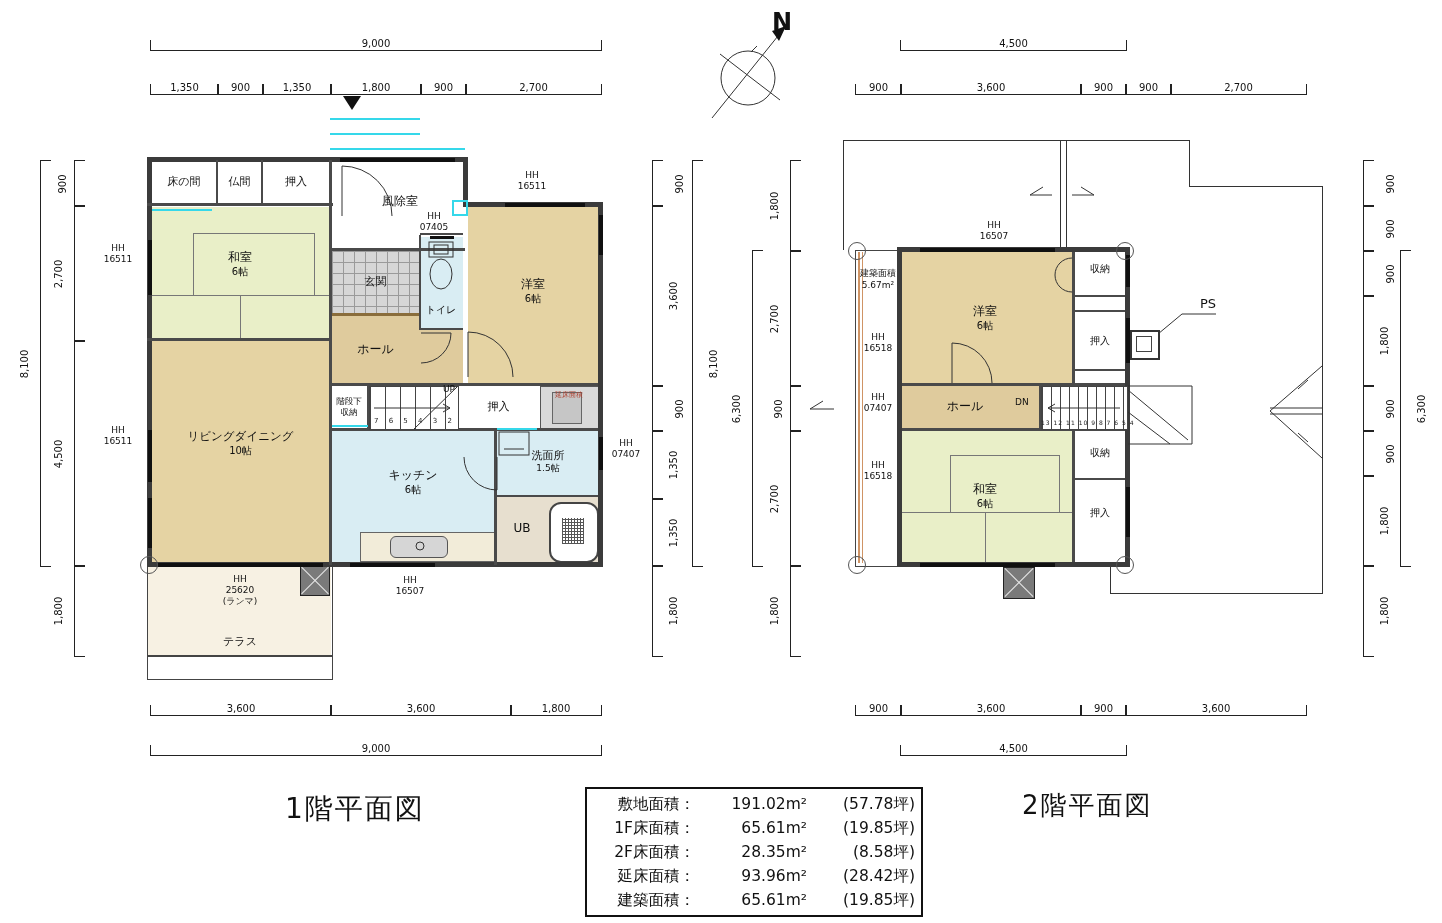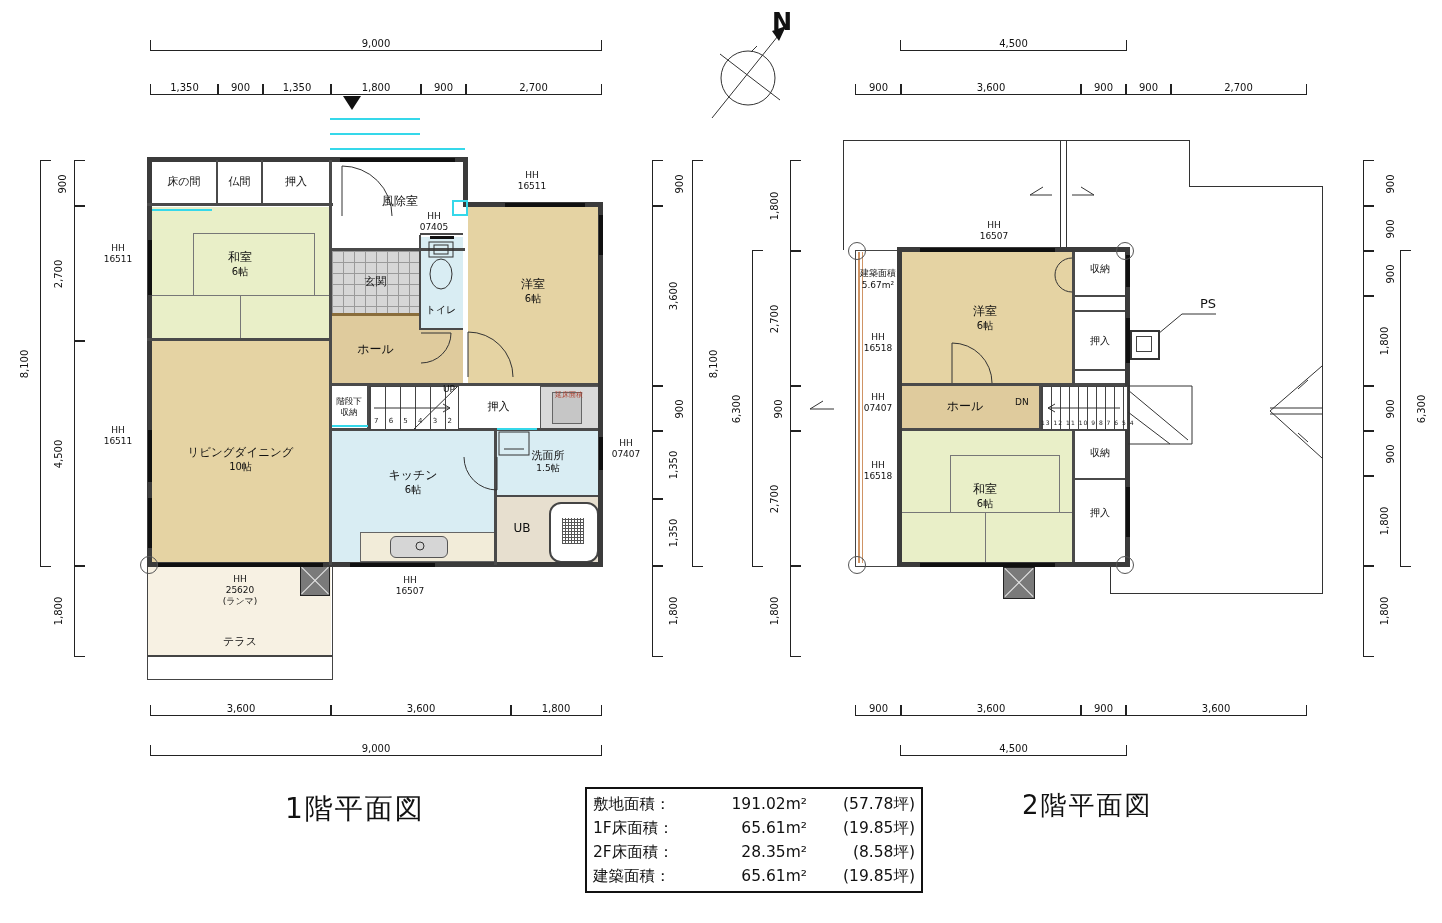--- a/index.html
+++ b/index.html
@@ -38,21 +38,21 @@
   .wood{background:#e5d3a3;}
   .hallc{background:#dfcb9d;}
   .water{background:#d9edf3;}
   .tri{position:absolute;width:0;height:0;border-left:9px solid transparent;border-right:9px solid transparent;border-top:14px solid #111;}
   .xline{position:absolute;background:#e8e8e8;height:1px;}
   .title{position:absolute;font-size:28px;letter-spacing:2px;color:#111;}
   .note{position:absolute;font-size:19px;color:#111;white-space:nowrap;}
   
   .atable{position:absolute;left:585px;top:787px;width:322px;border:2px solid #111;background:#fff;padding:3px 6px;}
   .arow{display:flex;font-size:15.5px;line-height:1.55;}
-  .arow .al{width:102px;text-align:left;}
+  .arow .al{width:102px;text-align:right;}
   .arow .av{width:112px;text-align:right;}
   .arow .at{flex:1;text-align:right;}
   svg.overlay{position:absolute;left:0;top:0;pointer-events:none;}
   .nlabel{position:absolute;font-size:24px;font-weight:bold;}
   .psl{position:absolute;font-size:13px;margin-left:16px;}
   .uplbl{position:absolute;font-size:9px;}
 </style>
 </head>
 <body>
 
@@ -182,21 +182,21 @@
   <div class="room" style="left:541px;top:389px;width:56px;height:14px;">
     <span style="font-size:7px;color:#b04030;">延床面積</span>
     </div>
   <div class="room" style="left:505px;top:442px;width:86px;height:40px;">
     <span class="rname" style="font-size:11px;">洗面所</span>
     <span class="rsize" style="font-size:9px;">1.5帖</span>
     </div>
   <div class="room" style="left:500px;top:518px;width:44px;height:22px;">
     <span class="rname">UB</span>
     </div>
-  <div class="room" style="left:158px;top:436px;width:165px;height:46px;">
+  <div class="room" style="left:158px;top:420px;width:165px;height:46px;">
     <span class="rname" style="font-size:11.5px;">リビングダイニング</span>
     <span class="rsize">10帖</span>
     </div>
   <div class="room" style="left:358px;top:460px;width:110px;height:44px;">
     <span class="rname">キッチン</span>
     <span class="rsize">6帖</span>
     </div>
   <div class="room" style="left:185px;top:632px;width:110px;height:20px;">
     <span class="rname" style="font-size:11px;">テラス</span>
     </div>
@@ -536,20 +536,25 @@
       <span class="al">1F床面積：</span>
       <span class="av">65.61m²</span>
       <span class="at">(19.85坪)</span>
       </div>
     <div class="arow">
       <span class="al">2F床面積：</span>
       <span class="av">28.35m²</span>
       <span class="at">(8.58坪)</span>
       </div>
     <div class="arow">
+      <span class="al">延床面積：</span>
+      <span class="av">93.96m²</span>
+      <span class="at">(28.42坪)</span>
+      </div>
+    <div class="arow">
       <span class="al">建築面積：</span>
       <span class="av">65.61m²</span>
       <span class="at">(19.85坪)</span>
       </div>
   </div>
 
 
 </div>
 
 </body></html>

